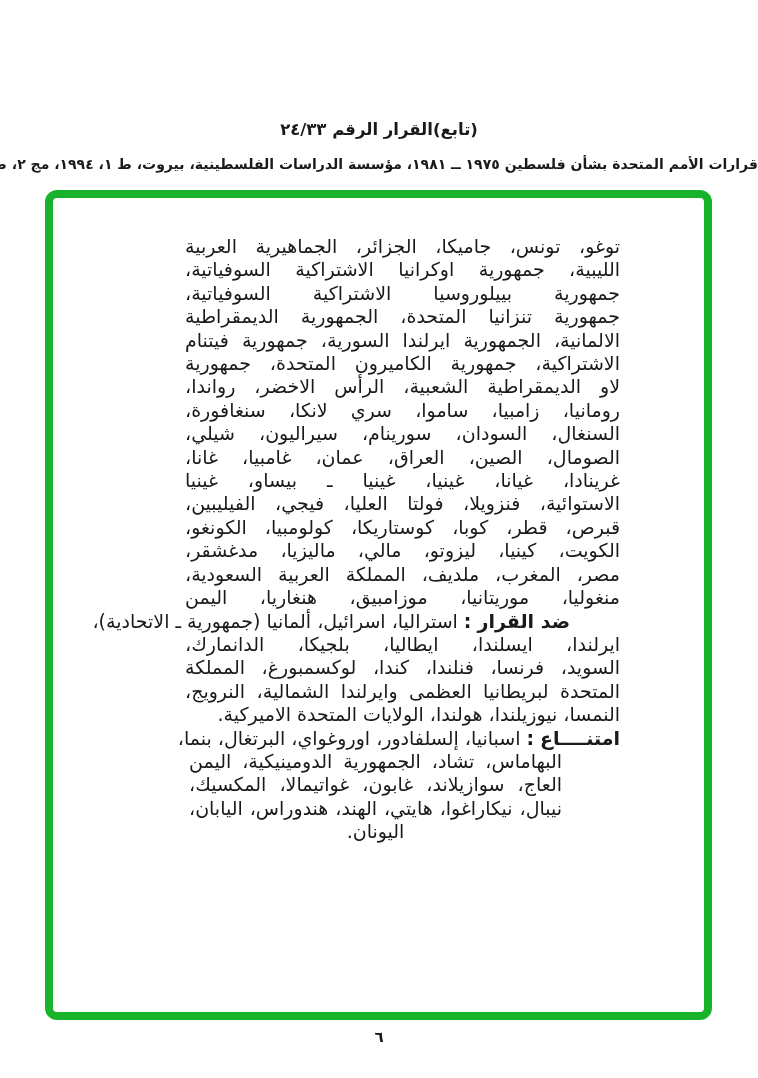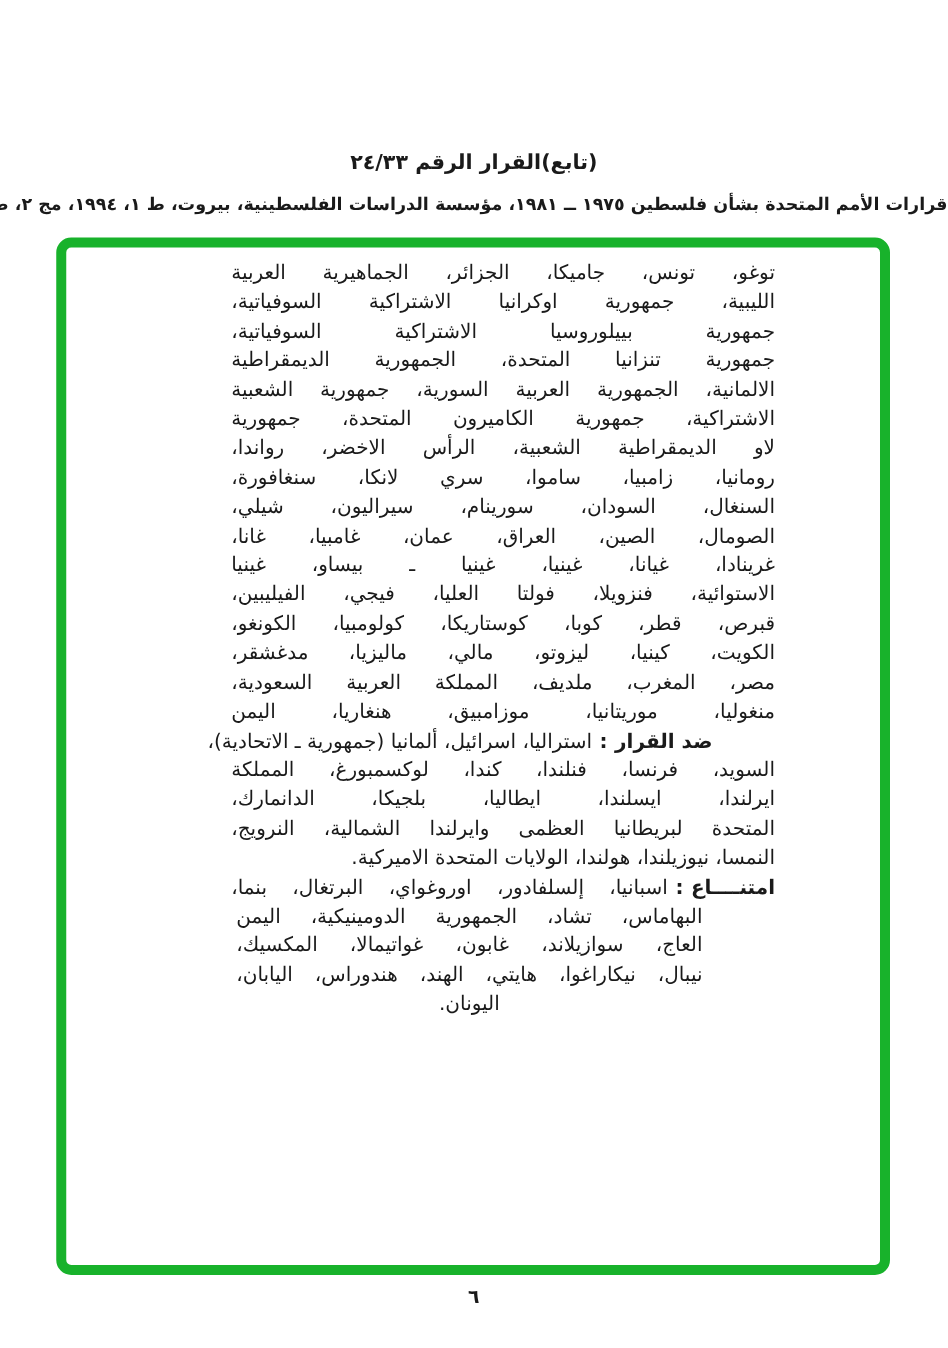--- a/index.html
+++ b/index.html
@@ -34,24 +34,24 @@
     width: 667px; height: 830px;
     border: 8px solid #18b22b;
     border-radius: 12px;
     box-sizing: border-box;
     background: transparent;
   }
 
   
   .text-block {
     position: absolute;
-    left: 185px; top: 158px;
+    left: 185px; top: 187px;
     width: 435px;
     direction: rtl;
-    font-size: 16px;
+    font-size: 19px;
     line-height: 23.4px;
   }
   .line { white-space: nowrap; }
   .just { text-align: justify; text-align-last: justify; }
   .center { text-align: center; text-align-last: center; }
   .bold { font-weight: bold; }
   .label { font-weight: bold; }
   .sep { margin: 0 6px; font-weight: bold; }
   .first-against { padding-right: 50px; text-align: right; text-align-last: right; }
   .last-against { text-align: right; text-align-last: right; }
@@ -76,42 +76,42 @@
   <div class="highlight-box" style="border-color: rgb(24, 178, 43);"></div>
 
   <div class="text-block" dir="rtl">
 
     <div>
       <div>
           <div class="line just">توغو، تونس، جاميكا، الجزائر، الجماهيرية العربية</div>
           <div class="line just">الليبية، جمهورية اوكرانيا الاشتراكية السوفياتية،</div>
           <div class="line just">جمهورية بييلوروسيا الاشتراكية السوفياتية،</div>
           <div class="line just">جمهورية تنزانيا المتحدة، الجمهورية الديمقراطية</div>
-          <div class="line just">الالمانية، الجمهورية العربية السورية، جمهورية الشعبية</div>
+          <div class="line just">الالمانية، الجمهورية ايرلندا السورية، جمهورية فيتنام</div>
           <div class="line just">الاشتراكية، جمهورية الكاميرون المتحدة، جمهورية</div>
           <div class="line just">لاو الديمقراطية الشعبية، الرأس الاخضر، رواندا،</div>
           <div class="line just">رومانيا، زامبيا، ساموا، سري لانكا، سنغافورة،</div>
           <div class="line just">السنغال، السودان، سورينام، سيراليون، شيلي،</div>
           <div class="line just">الصومال، الصين، العراق، عمان، غامبيا، غانا،</div>
           <div class="line just">غرينادا، غيانا، غينيا، غينيا ـ بيساو، غينيا</div>
           <div class="line just">الاستوائية، فنزويلا، فولتا العليا، فيجي، الفيليبين،</div>
           <div class="line just">قبرص، قطر، كوبا، كوستاريكا، كولومبيا، الكونغو،</div>
           <div class="line just">الكويت، كينيا، ليزوتو، مالي، ماليزيا، مدغشقر،</div>
           <div class="line just">مصر، المغرب، ملديف، المملكة العربية السعودية،</div>
           <div class="line just">منغوليا، موريتانيا، موزامبيق، هنغاريا، اليمن</div>
         </div>
     </div>
 
     <div>
       <div class="line first-against">
         <span class="label">ضد القرار</span><span class="sep">:</span><span>استراليا، اسرائيل، ألمانيا (جمهورية ـ الاتحادية)،</span>
       </div>
       <div>
+          <div class="line just">ايرلندا، ايسلندا، ايطاليا، بلجيكا، الدانمارك،</div>
           <div class="line just">السويد، فرنسا، فنلندا، كندا، لوكسمبورغ، المملكة</div>
-          <div class="line just">ايرلندا، ايسلندا، ايطاليا، بلجيكا، الدانمارك،</div>
           <div class="line just">المتحدة لبريطانيا العظمى وايرلندا الشمالية، النرويج،</div>
         </div>
       <div class="line last-against">النمسا، نيوزيلندا، هولندا، الولايات المتحدة الاميركية.</div>
     </div>
 
     <div>
       <div class="line just">
         <span class="label">امتنــــاع</span><span class="sep">:</span><span>اسبانيا، إلسلفادور، اوروغواي، البرتغال، بنما،</span>
       </div>
       <div class="abstain-cont">

